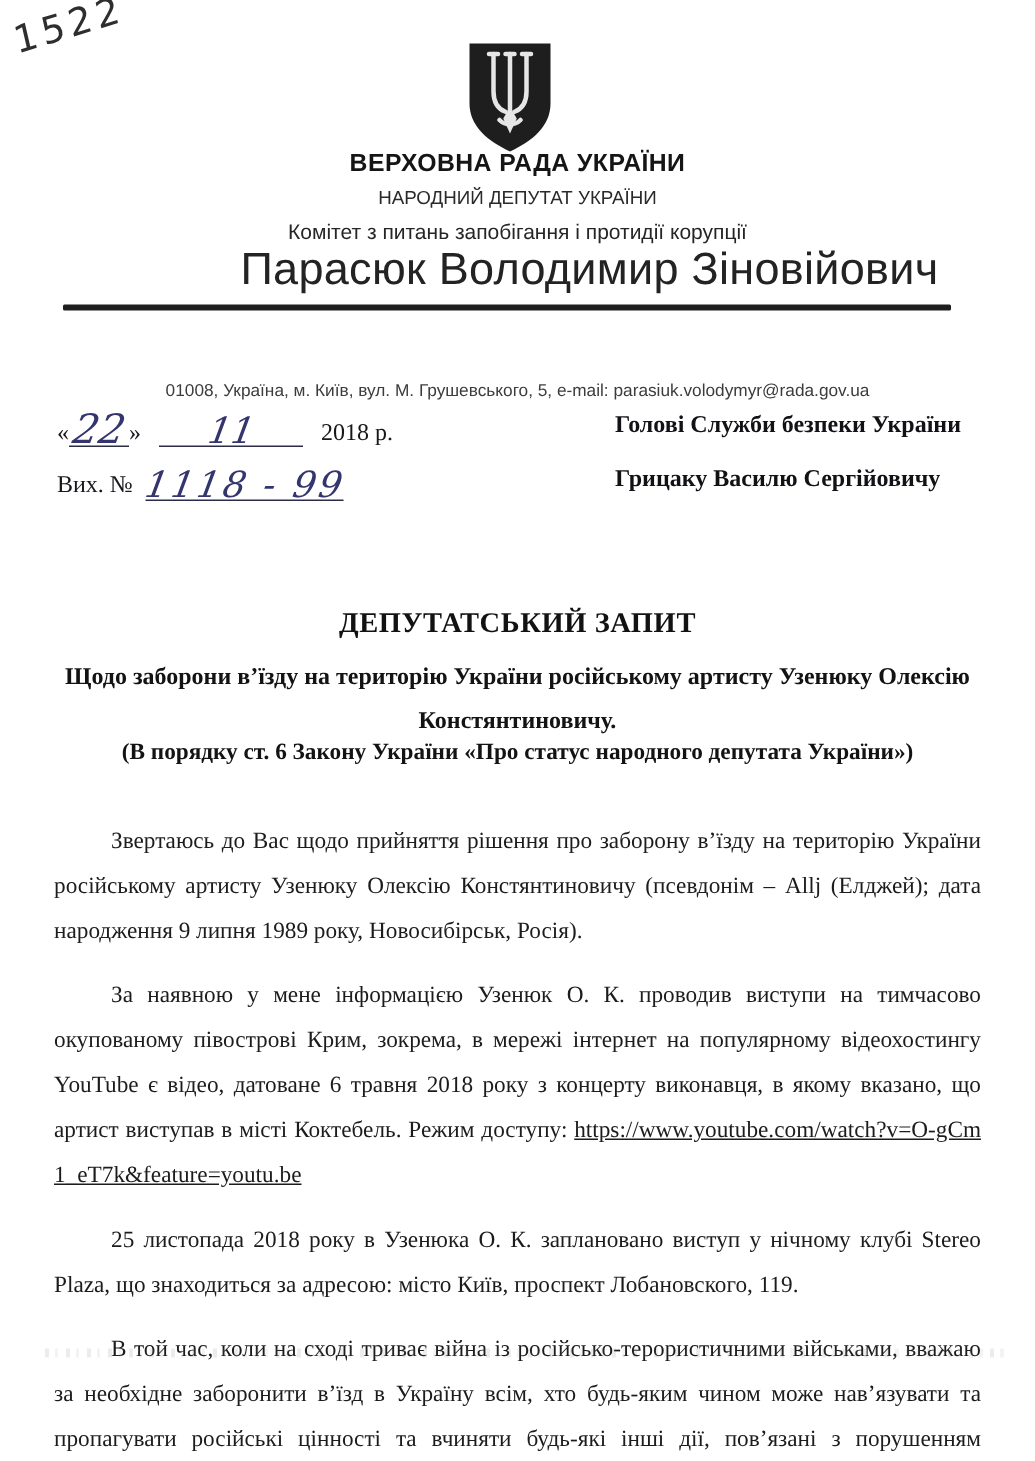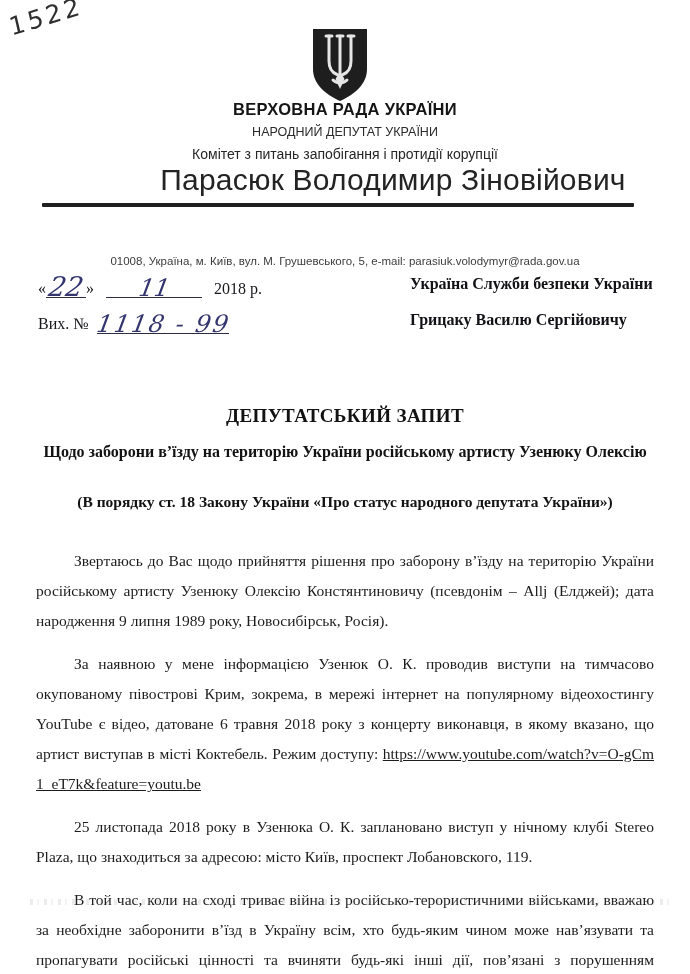--- a/index.html
+++ b/index.html
@@ -115,31 +115,32 @@
       <span class="uline month-wrap"><span class="hand hand-month">11</span></span>
       <span class="year-label">2018 р.</span>
     </div>
     <div class="ref-row">
       <span class="ref-label">Вих. №</span>
       <span class="uline refnum-wrap"><span class="hand hand-ref">1118 - 99</span></span>
     </div>
   </div>
 
   <div class="recipient">
-    <div>Україна Служби безпеки України</div>
+    <div>Голові Служби безпеки України</div>
     <div>Грицаку Василю Сергійовичу</div>
   </div>
 
   <div class="doc-title">ДЕПУТАТСЬКИЙ ЗАПИТ</div>
 
   <div class="subject">
     <div>Щодо заборони в’їзду на територію України російському артисту Узенюку Олексію</div>
+    <div>Констянтиновичу.</div>
   </div>
 
-  <div class="legal">(В порядку ст. 18 Закону України «Про статус народного депутата України»)</div>
+  <div class="legal">(В порядку ст. 6 Закону України «Про статус народного депутата України»)</div>
 
   <div class="body-text">
     <p>Звертаюсь до Вас щодо прийняття рішення про заборону в’їзду на територію України російському артисту Узенюку Олексію Констянтиновичу (псевдонім – Allj (Елджей); дата народження 9 липня 1989 року, Новосибірськ, Росія).</p>
     <p><span>За наявною у мене інформацією Узенюк О. К. проводив виступи на тимчасово окупованому півострові Крим, зокрема, в мережі інтернет на популярному відеохостингу YouTube є відео, датоване 6 травня 2018 року з концерту виконавця, в якому вказано, що артист виступав в місті Коктебель. Режим доступу: </span><a class="doc-link">https://www.youtube.com/watch?v=O-gCm1_eT7k&amp;feature=youtu.be</a></p>
     <p>25 листопада 2018 року в Узенюка О. К. заплановано виступ у нічному клубі Stereo Plaza, що знаходиться за адресою: місто Київ, проспект Лобановского, 119.</p>
     <p>В той час, коли на сході триває війна із російсько-терористичними військами, вважаю за необхідне заборонити в’їзд в Україну всім, хто будь-яким чином може нав’язувати та пропагувати російські цінності та вчиняти будь-які інші дії, пов’язані з порушенням інтересів України.</p>
   </div>
 
   <div class="scan-band"></div>
 

